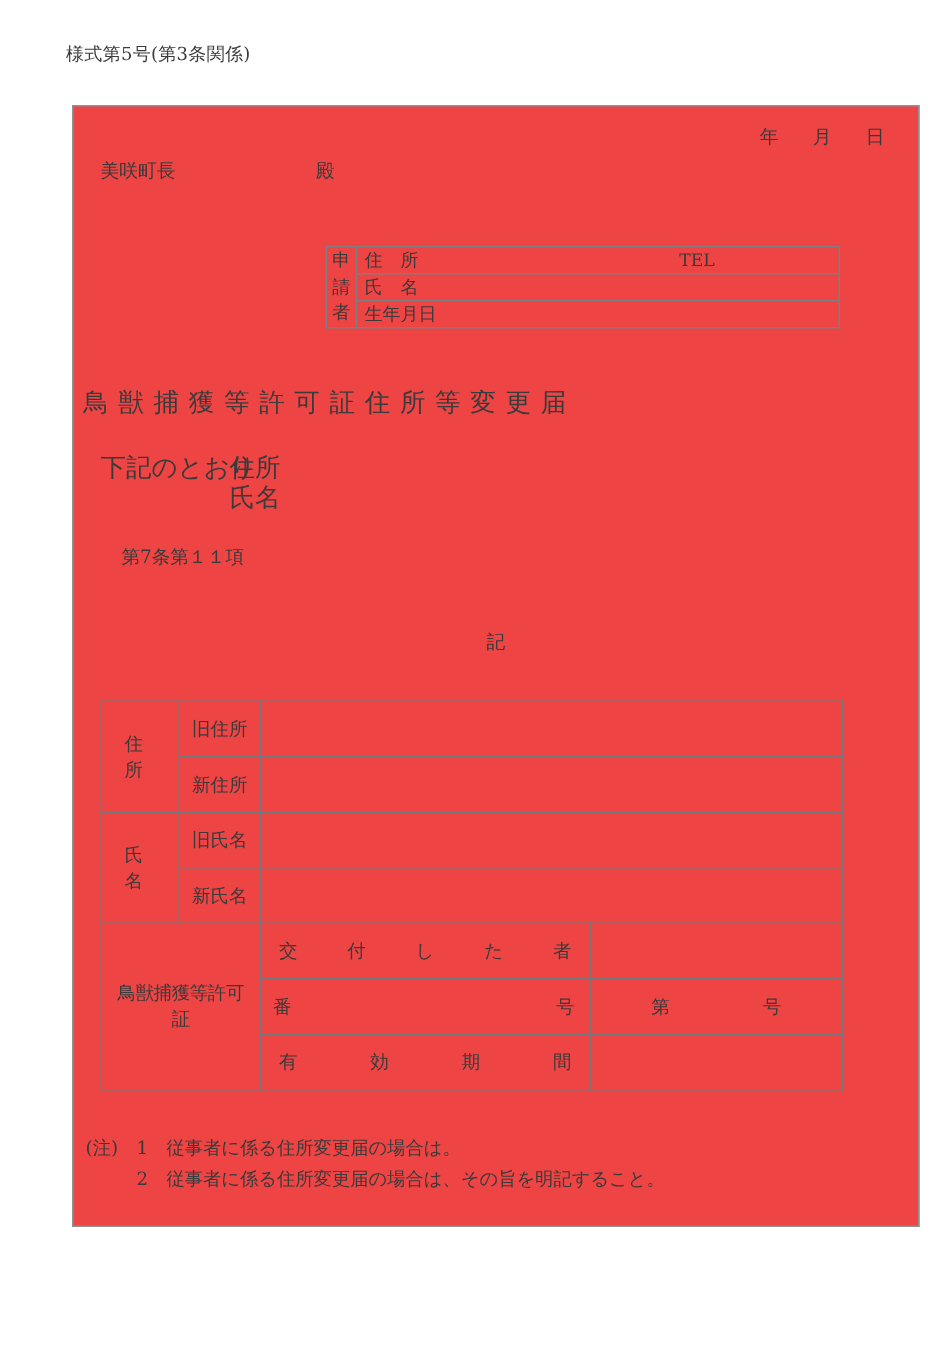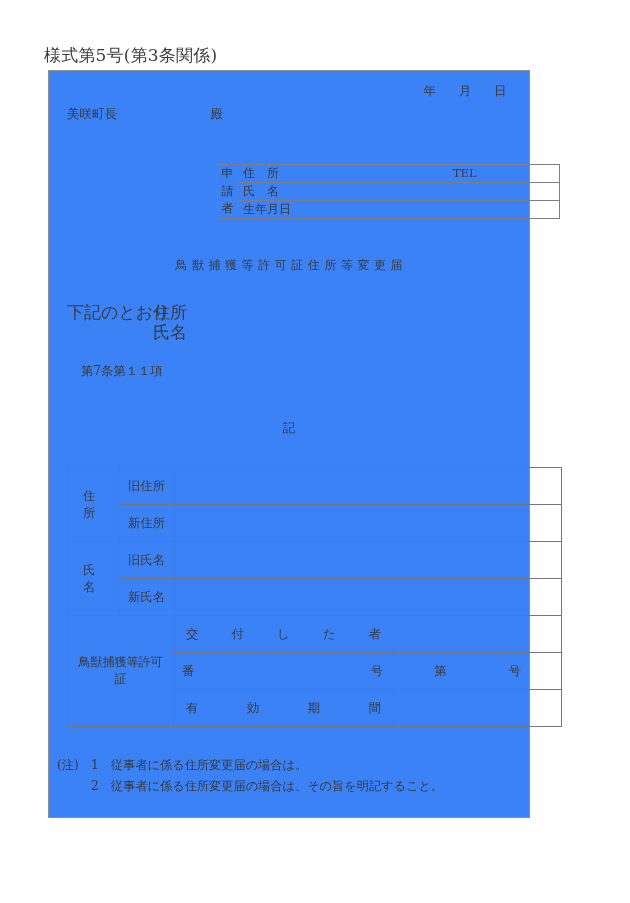--- a/index.html
+++ b/index.html
@@ -20,37 +20,37 @@
   .page {
     position: absolute;
     inset: 0;
     background: #ffffff;
   }
 
   
   .form-no {
     position: absolute;
     left: 44px;
-    top: 44px;
-    font-size: 17px;
+    top: 28px;
+    font-size: 12px;
     letter-spacing: 0.2px;
     white-space: nowrap;
     color: #3b3b3b;
   }
 
   
   .frame {
     position: absolute;
     left: 48px;
     top: 70px;
-    width: 482px;
+    width: 565px;
     height: 748px;
     border: 1px solid #8f8f94;
     box-sizing: border-box;
-    background: #3b82f6;
+    background: #ef4444;
   }
 
   
   .date-line {
     position: absolute;
     right: 22px;
     top: 12px;
     font-size: 12.5px;
     letter-spacing: 0.4px;
     white-space: nowrap;
@@ -102,22 +102,22 @@
     font-size: 11.5px;
     text-align: right;
   }
 
   
   .doc-title {
     position: absolute;
     left: 0;
     right: 0;
     top: 186px;
-    text-align: center;
-    font-size: 12px;
+    text-align: left;
+    font-size: 17px;
     letter-spacing: 0.38em;
     text-indent: 0.38em;
   }
 
   
   .body-block {
     position: absolute;
     left: 18px;
     top: 231px;
     font-size: 17px;

